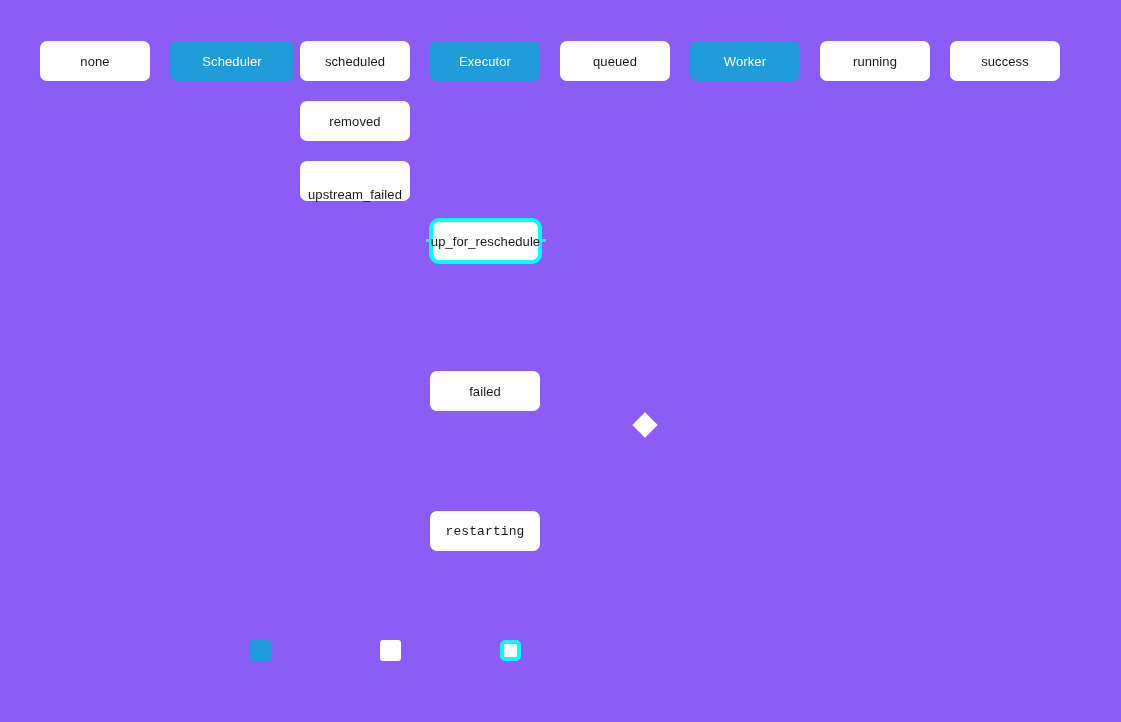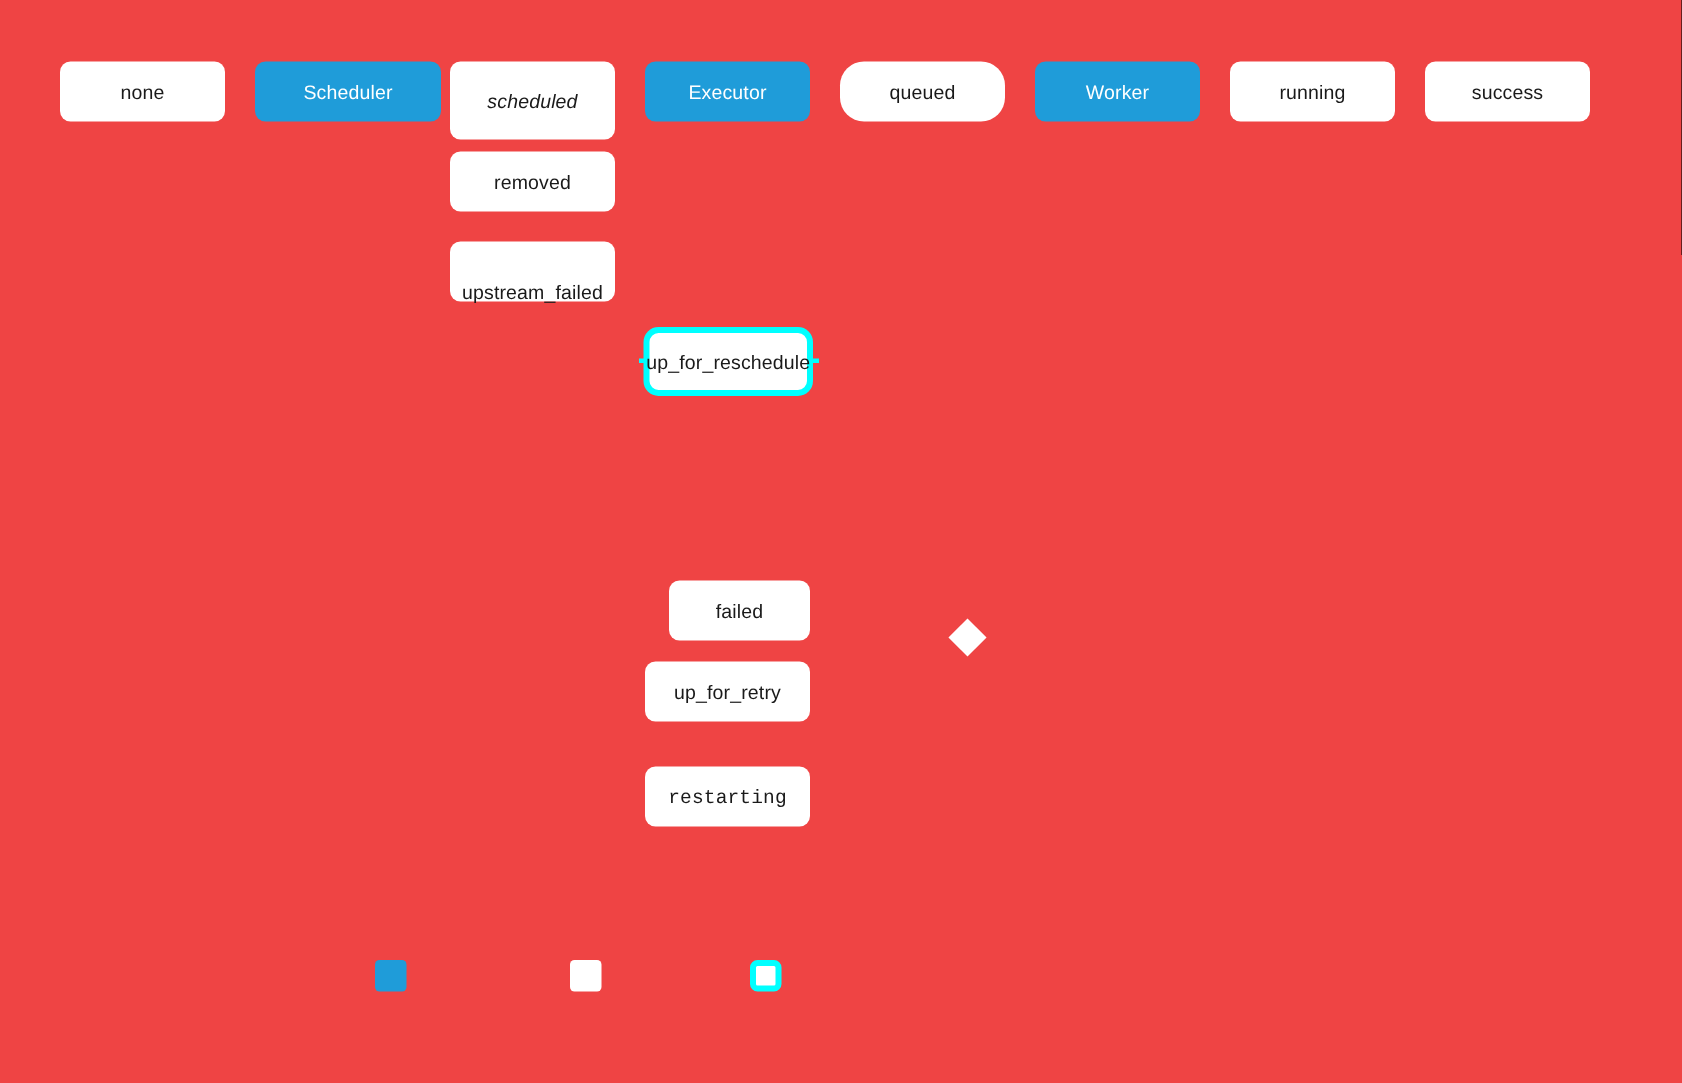--- a/index.html
+++ b/index.html
@@ -8,21 +8,21 @@
     padding: 0;
     background: #000000;
   }
   body {
     font-family: "Liberation Sans", sans-serif;
   }
   #canvas {
     position: relative;
     width: 1121px;
     height: 722px;
-    background: #ef4444;
+    background: #8b5cf6;
     overflow: hidden;
   }
 
   
   .node {
     position: absolute;
     box-sizing: border-box;
     display: flex;
     align-items: center;
     justify-content: center;
@@ -95,29 +95,29 @@
 <div id="canvas">
 
   <div class="node state" style="left:40px;  top:41px;  width:110px; height:40px;">
     <span>none</span>
   </div>
 
   <div class="node actor" style="left:170px; top:41px;  width:124px; height:40px;">
     <span>Scheduler</span>
   </div>
 
-  <div class="node state" style="left:300px; top:41px;  width:110px; height:52px;font-style:italic;">
+  <div class="node state" style="left:300px; top:41px;  width:110px; height:40px;">
     <span>scheduled</span>
   </div>
 
   <div class="node actor" style="left:430px; top:41px;  width:110px; height:40px;">
     <span>Executor</span>
   </div>
 
-  <div class="node state" style="left:560px; top:41px;  width:110px; height:40px;border-radius:16px;">
+  <div class="node state" style="left:560px; top:41px;  width:110px; height:40px;">
     <span>queued</span>
   </div>
 
   <div class="node actor" style="left:690px; top:41px;  width:110px; height:40px;">
     <span>Worker</span>
   </div>
 
   <div class="node state" style="left:820px; top:41px;  width:110px; height:40px;align-items:center;">
     <span>running</span>
   </div>
@@ -133,27 +133,24 @@
   <div class="node state" style="left:300px; top:161px; width:110px; height:40px;align-items:flex-end;">
     <span>upstream_failed</span>
   </div>
 
   <div class="stub" style="left:426px; top:239px;"></div>
   <div class="node highlight" style="left:430px; top:219px; width:111px; height:44px;">
     <span>up_for_reschedule</span>
   </div>
   <div class="stub" style="left:541px; top:239px;"></div>
 
-  <div class="node state" style="left:446px; top:371px; width:94px; height:40px;margin-top:16px;">
+  <div class="node state" style="left:430px; top:371px; width:110px; height:40px;">
     <span>failed</span>
   </div>
 
-  <div class="node state" style="left:430px; top:441px; width:110px; height:40px;">
-    <span>up_for_retry</span>
-  </div>
 
   <div class="node state" style="left:430px; top:511px; width:110px; height:40px;font-family:Liberation Mono, monospace;">
     <span>restarting</span>
   </div>
 
   <div class="diamond" style="left:636px; top:416px;"></div>
 
   <div class="legend-swatch actor" style="left:250px; top:640px;"></div>
   <span class="legend-label" style="left:277px; top:640px;"></span>
 

